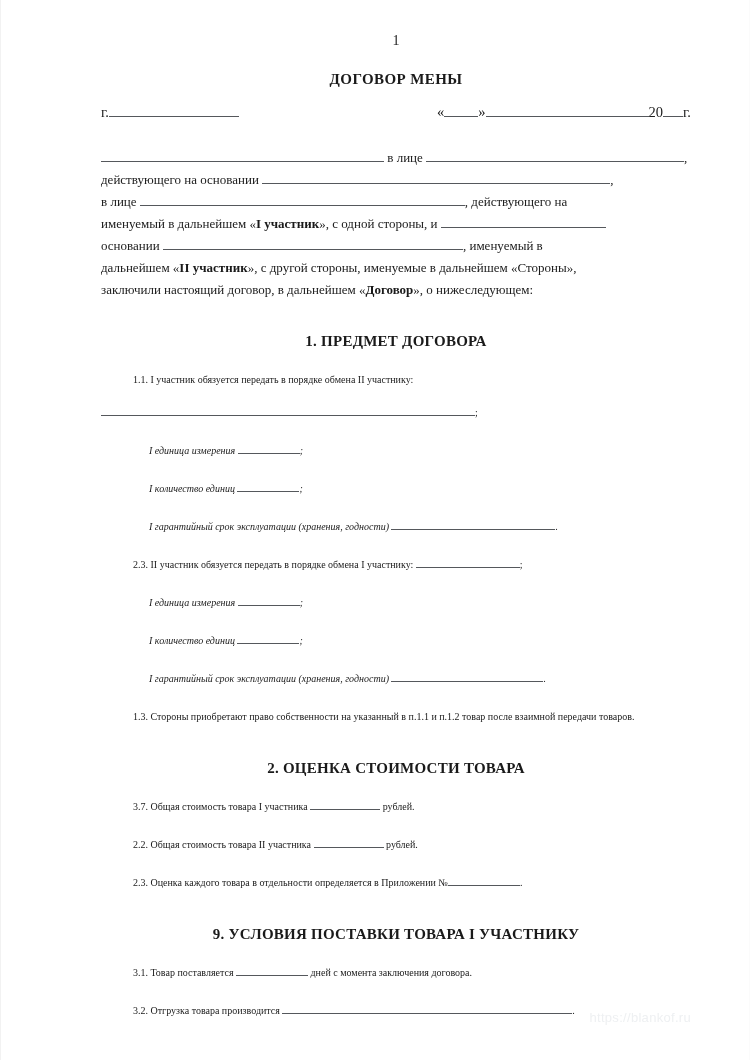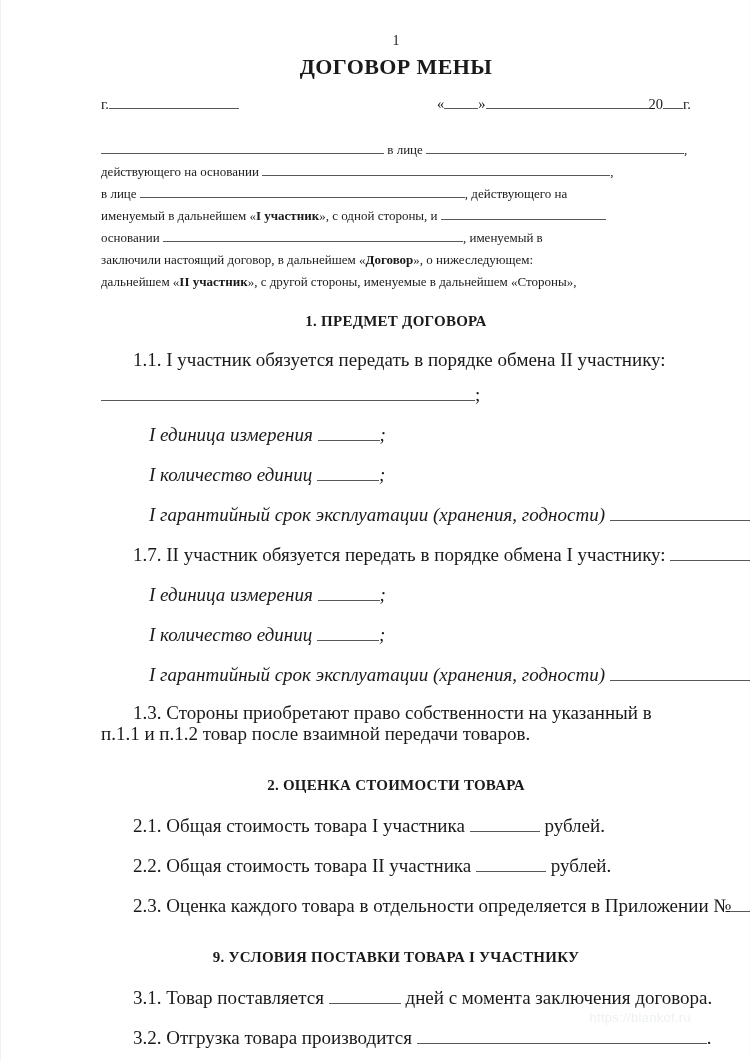--- a/index.html
+++ b/index.html
@@ -33,23 +33,23 @@
   .page-number {
     text-align: center;
     font-size: 14px;
     margin-top: 33px;
     letter-spacing: 0.2px;
   }
 
   .doc-title {
     text-align: center;
     font-weight: bold;
-    font-size: 22px;
+    font-size: 15px;
     letter-spacing: 0.4px;
-    margin-top: 5px;
+    margin-top: 22px;
   }
 
   
   .cityrow {
     display: flex;
     align-items: baseline;
     margin-top: 14px;
     font-size: 14.5px;
     white-space: nowrap;
   }
@@ -84,26 +84,26 @@
   .w-person2  { width: 325px; }
   .w-basis2   { width: 300px; }
 
   
   .section-title {
     text-align: center;
     font-weight: bold;
     font-size: 15px;
     letter-spacing: 0.25px;
   }
-  .st-1 { margin-top: 20px; }
+  .st-1 { margin-top: 32px; }
   .st-2 { margin-top: 33px; }
   .st-3 { margin-top: 33px; }
 
   .clause {
-    font-size: 19px;
+    font-size: 10px;
     line-height: 21px;
     white-space: nowrap;
   }
   .clause.wrap { white-space: normal; }
   .indent { padding-left: 32px; }
   .indent-sub { padding-left: 48px; font-style: italic; }
 
   .gap-lg { margin-top: 19px; }
   .gap-md { margin-top: 17px; }
   .gap-sm { margin-top: 12px; }
@@ -177,25 +177,25 @@
         <span>именуемый в дальнейшем «</span><b>I участник</b><span>», с одной стороны, и</span>
         <span class="ul w-org2"></span>
       </div>
 
       <div class="line">
         <span>основании</span>
         <span class="ul w-basis2"></span><span>, именуемый в</span>
       </div>
 
       <div class="line">
+        <span>дальнейшем «</span><b>II участник</b><span>», с другой стороны, именуемые в дальнейшем «Стороны»,</span>
+      </div>
+
+      <div class="line">
         <span>заключили настоящий договор, в дальнейшем «</span><b>Договор</b><span>», о нижеследующем:</span>
-      </div>
-
-      <div class="line">
-        <span>дальнейшем «</span><b>II участник</b><span>», с другой стороны, именуемые в дальнейшем «Стороны»,</span>
       </div>
 
     </div>
 
     <div class="section-title st-1">1. ПРЕДМЕТ ДОГОВОРА</div>
 
     <div class="clause indent gap-lg">1.1. I участник обязуется передать в порядке обмена II участнику:</div>
 
     <div class="clause gap-sm">
       <span class="ul w-goods1"></span><span>;</span>
@@ -210,21 +210,21 @@
       <span>I количество единиц</span>
       <span class="ul w-qty"></span><span>;</span>
     </div>
 
     <div class="clause indent-sub gap-md">
       <span>I гарантийный срок эксплуатации (хранения, годности)</span>
       <span class="ul w-warranty"></span><span>.</span>
     </div>
 
     <div class="clause indent gap-md">
-      <span>1.7. II участник обязуется передать в порядке обмена I участнику:</span>
+      <span>2.3. II участник обязуется передать в порядке обмена I участнику:</span>
       <span class="ul w-goods2"></span><span>;</span>
     </div>
 
     <div class="clause indent-sub gap-md">
       <span>I единица измерения</span>
       <span class="ul w-unit"></span><span>;</span>
     </div>
 
     <div class="clause indent-sub gap-md">
       <span>I количество единиц</span>
@@ -234,21 +234,21 @@
     <div class="clause indent-sub gap-md">
       <span>I гарантийный срок эксплуатации (хранения, годности)</span>
       <span class="ul w-warranty2"></span><span>.</span>
     </div>
 
     <div class="clause wrap gap-md" style="text-indent:32px;">1.3. Стороны приобретают право собственности на указанный в п.1.1 и п.1.2 товар после взаимной передачи товаров.</div>
 
     <div class="section-title st-2">2. ОЦЕНКА СТОИМОСТИ ТОВАРА</div>
 
     <div class="clause indent gap-lg">
-      <span>2.1. Общая стоимость товара I участника</span>
+      <span>3.7. Общая стоимость товара I участника</span>
       <span class="ul w-rub"></span>
       <span>рублей.</span>
     </div>
 
     <div class="clause indent gap-md">
       <span>2.2. Общая стоимость товара II участника</span>
       <span class="ul w-rub"></span>
       <span>рублей.</span>
     </div>
 

